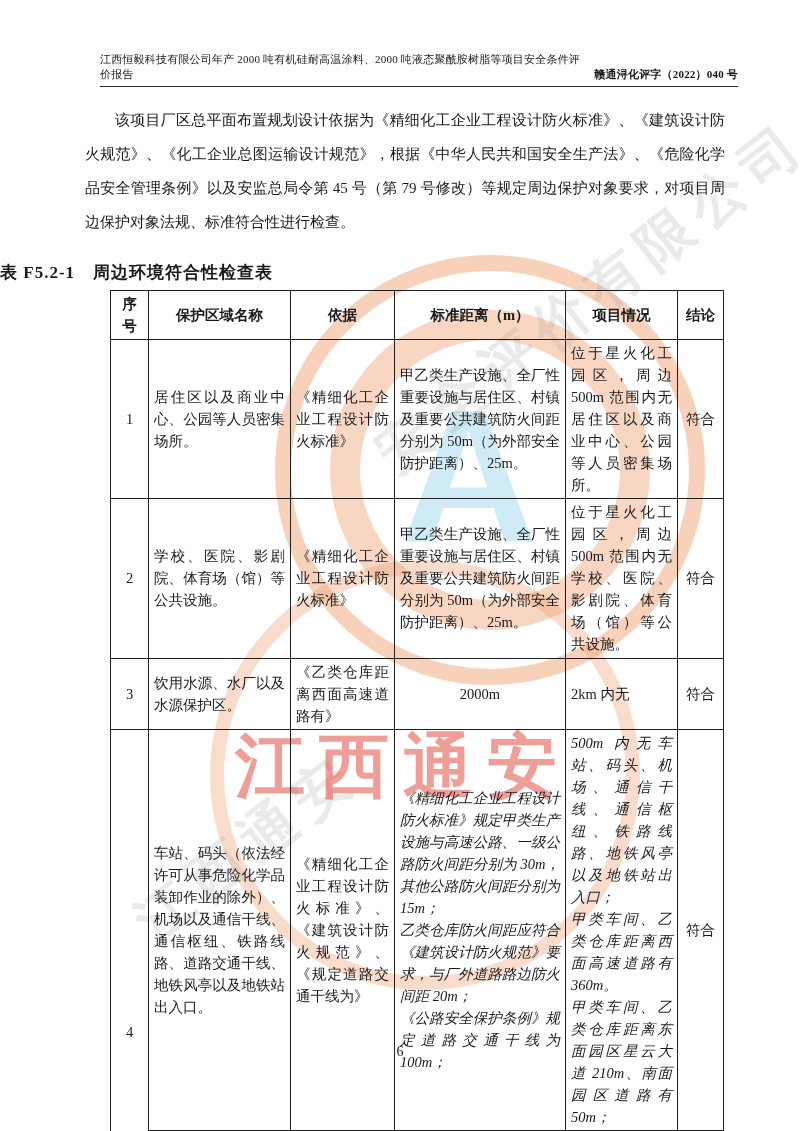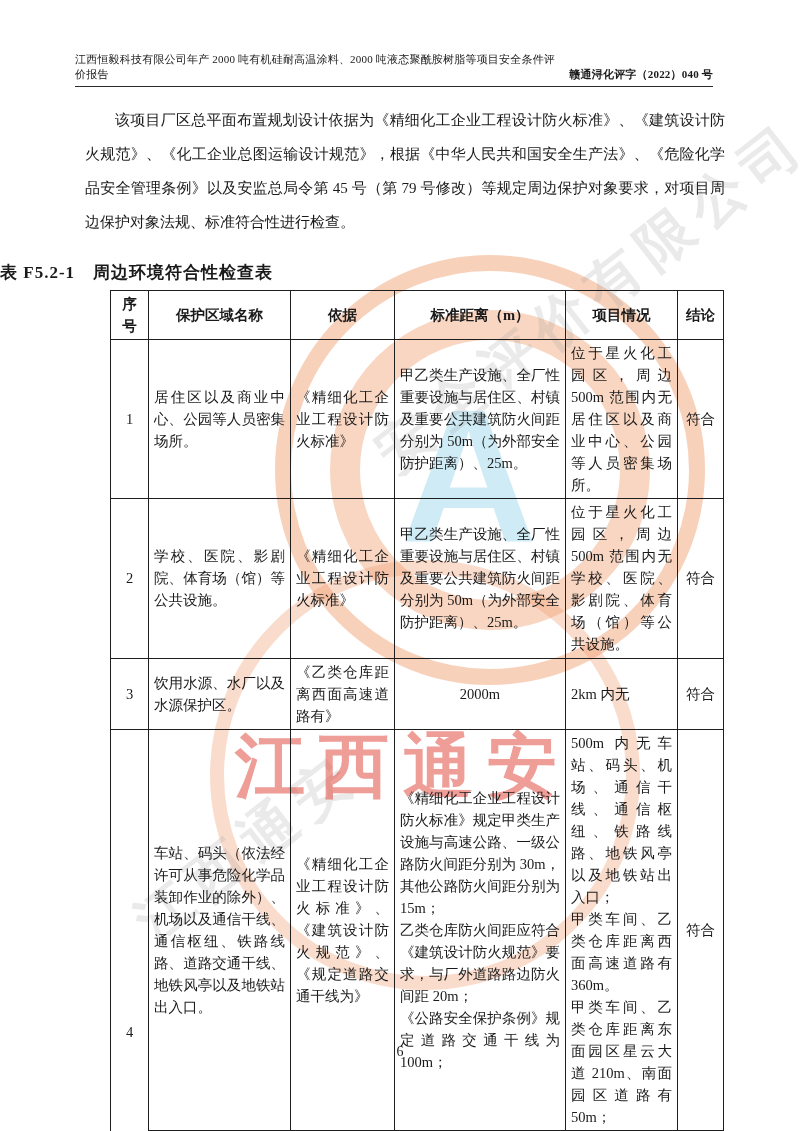--- a/index.html
+++ b/index.html
@@ -41,21 +41,21 @@
   .wm-diag {
     font-size: 56px; font-weight: bold; letter-spacing: 10px;
     color: rgba(150,150,150,0.20);
     white-space: nowrap;
   }
   .wm-diag-1 { left: 360px; top: 430px; transform: rotate(-38deg); transform-origin: left top; }
   .wm-diag-2 { left: 120px; top: 900px; transform: rotate(-38deg); transform-origin: left top; }
   
   .content { position: absolute; inset: 0; z-index: 1; }
   .doc-header {
-    position: absolute; left: 75px; top: 52px; width: 638px;
+    position: absolute; left: 100px; top: 52px; width: 638px;
     display: flex; justify-content: space-between; align-items: flex-end;
     font-size: 11px; letter-spacing: 0.2px;
     border-bottom: 1.6px solid #2a2a2a; padding-bottom: 4px;
   }
   .doc-header .right { font-weight: bold; white-space: nowrap; margin-left: 14px; }
   .intro {
     position: absolute; left: 85px; top: 103px; width: 640px;
     font-size: 15px; line-height: 34px;
     text-align: justify; text-indent: 2em;
   }
@@ -71,21 +71,21 @@
   }
   table.checklist th, table.checklist td {
     border: 1.5px solid #1e1e1e;
     padding: 2px 5px;
     vertical-align: middle;
     background: transparent;
   }
   table.checklist th { font-weight: bold; text-align: center; height: 26px; }
   td.c-center { text-align: center; }
   td.c-just { text-align: justify; }
-  td.preline { white-space: pre-line; }
+  td.preline { white-space: pre-line; font-style: italic; }
   tr.r1 { height: 119px; }
   tr.r2 { height: 116px; }
   tr.r3 { height: 61px; }
   tr.r4a { height: 263px; }
   tr.r4b { height: 145px; }
   .page-num {
     position: absolute; left: 0; top: 1044px; width: 100%;
     text-align: center; font-size: 14px;
   }
 </style>

